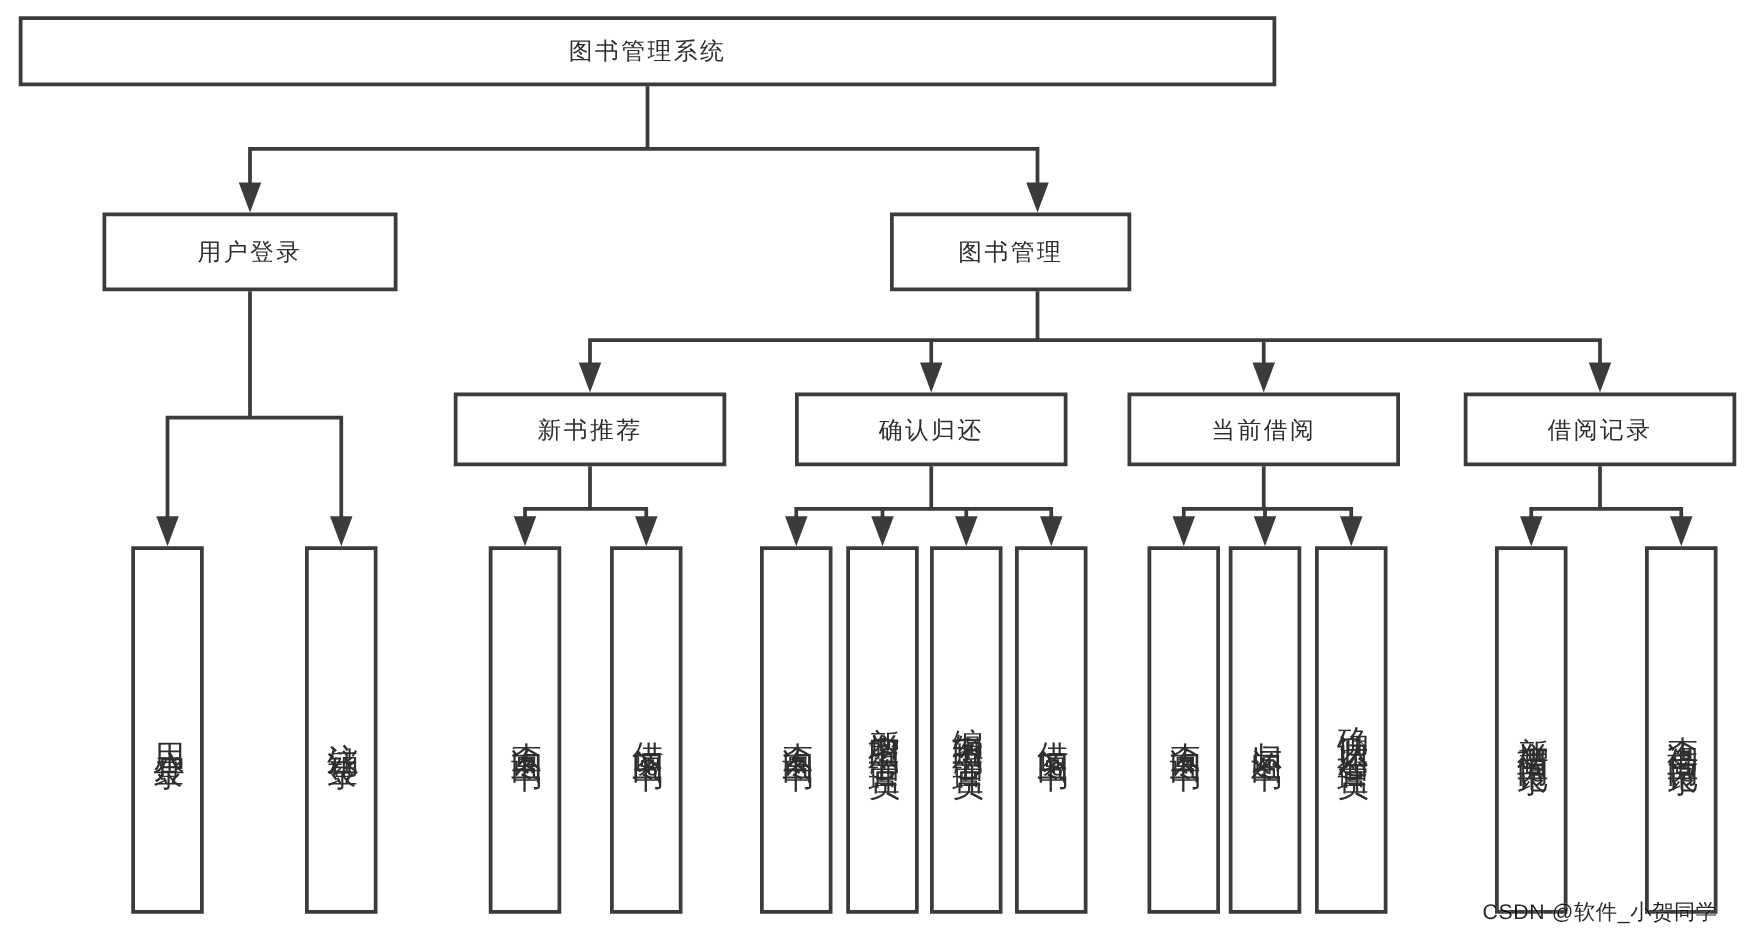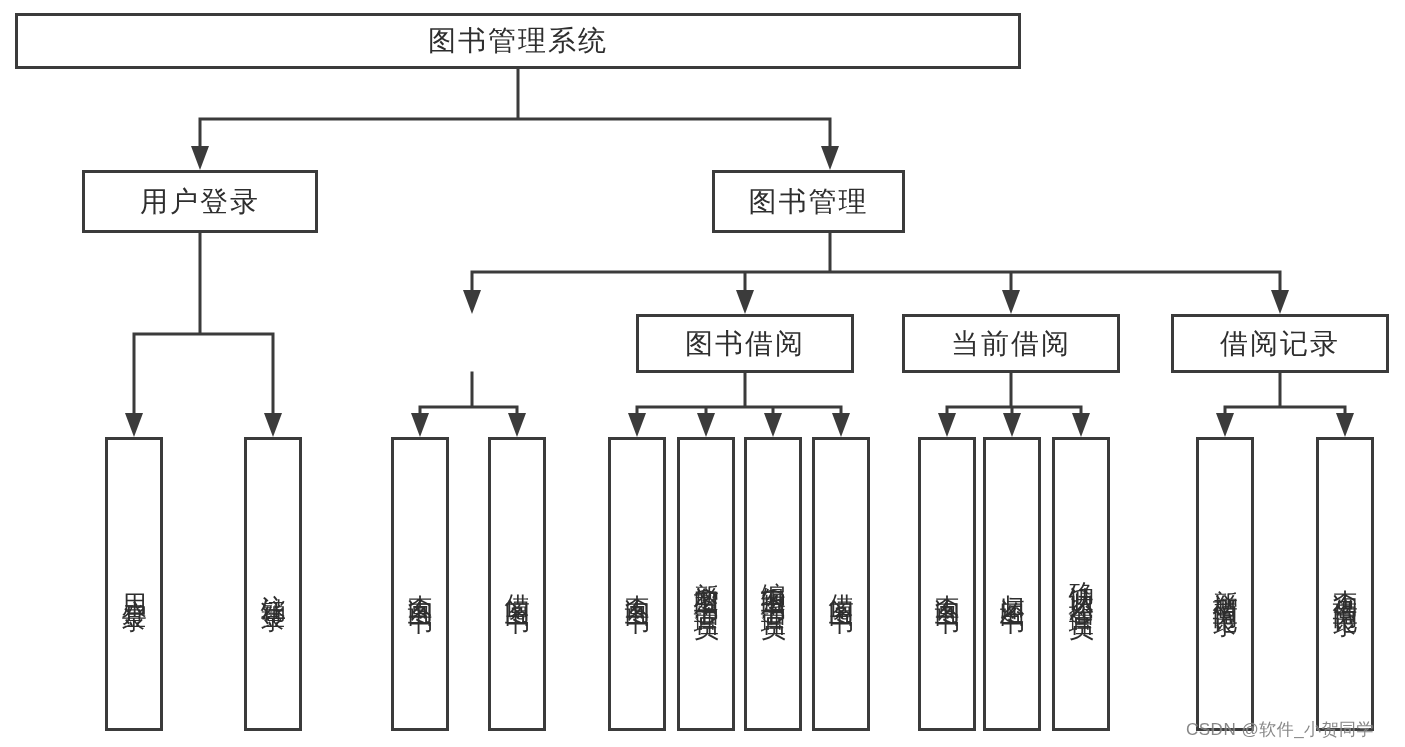--- a/index.html
+++ b/index.html
@@ -20,39 +20,39 @@
   .box {
     position: absolute;
     background: #ffffff;
     border: 3px solid #3b3b3b;
     display: flex;
     align-items: center;
     justify-content: center;
     color: #2e2e2e;
   }
   .h-label {
-    font-size: 28px;
+    font-size: 19px;
     letter-spacing: 2px;
     white-space: nowrap;
   }
   .v-label {
     writing-mode: vertical-rl;
     text-orientation: mixed;
     font-size: 25px;
     letter-spacing: 5px;
     line-height: 1.1;
     white-space: nowrap;
   }
   .watermark {
     position: absolute;
     left: 1186px;
     top: 718px;
     font-size: 17px;
     letter-spacing: 0.5px;
-    color: #737373;
+    color: #000000;
     opacity: 0.85;
     white-space: nowrap;
     z-index: 3;
     text-shadow: 0 0 1px #ffffff;
   }
 </style>
 </head>
 <body>
 
 <div class="stage">
@@ -104,22 +104,25 @@
     <span class="h-label">图书管理系统</span>
   </div>
 
   <div class="box" style="left:82px;top:170px;width:236px;height:63px">
     <span class="h-label">用户登录</span>
   </div>
   <div class="box" style="left:712px;top:170px;width:193px;height:63px">
     <span class="h-label">图书管理</span>
   </div>
 
+  <div class="box" style="left:363px;top:314px;width:218px;height:59px">
+    <span class="h-label">新书推荐</span>
+  </div>
   <div class="box" style="left:636px;top:314px;width:218px;height:59px">
-    <span class="h-label">图书借阅</span>
+    <span class="h-label">确认归还</span>
   </div>
   <div class="box" style="left:1171px;top:314px;width:218px;height:59px">
     <span class="h-label">借阅记录</span>
   </div>
   <div class="box" style="left:902px;top:314px;width:218px;height:59px">
     <span class="h-label">当前借阅</span>
   </div>
 
   <div class="box" style="left:105px;top:437px;width:58px;height:294px">
     <span class="v-label">用户登录</span>

